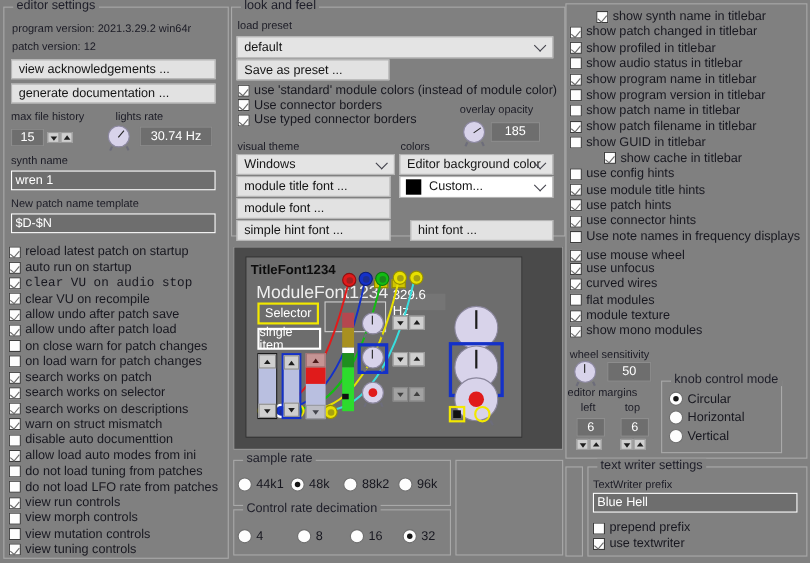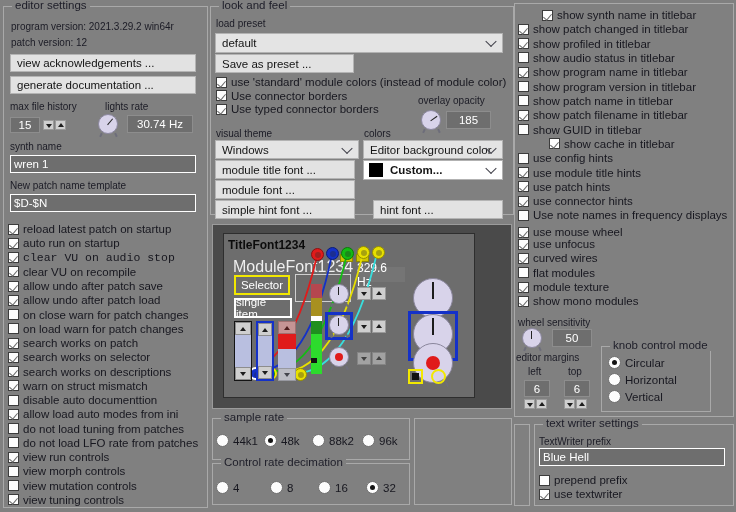--- a/index.html
+++ b/index.html
@@ -333,21 +333,21 @@
   <div class="combo" style="left:215px;top:140px;width:144px;height:19px;">
     <span>Windows</span>
     <span class="chev"></span>
   </div>
   <div class="combo" style="left:363px;top:140px;width:140px;height:19px;">
     <span>Editor background color</span>
     <span class="chev"></span>
   </div>
 
   <div class="btn" style="left:215px;top:160px;width:140px;height:19px;">module title font ...</div>
-  <div class="combo white" style="left:363px;top:160px;width:140px;height:20px;padding-left:5px;font-weight:bold;">
+  <div class="combo white" style="left:363px;top:160px;width:140px;height:20px;padding-left:5px;">
     <span class="swatch"></span>
     <span>Custom...</span>
     <span class="chev"></span>
   </div>
 
   <div class="btn" style="left:215px;top:180px;width:140px;height:19px;">module font ...</div>
   <div class="btn" style="left:373px;top:200px;width:130px;height:19px;">hint font ...</div>
   <div class="btn" style="left:215px;top:200px;width:140px;height:19px;">simple hint font ...</div>
 
   <div id="preview" style="left:212px;top:224px;width:298px;height:183px;">

